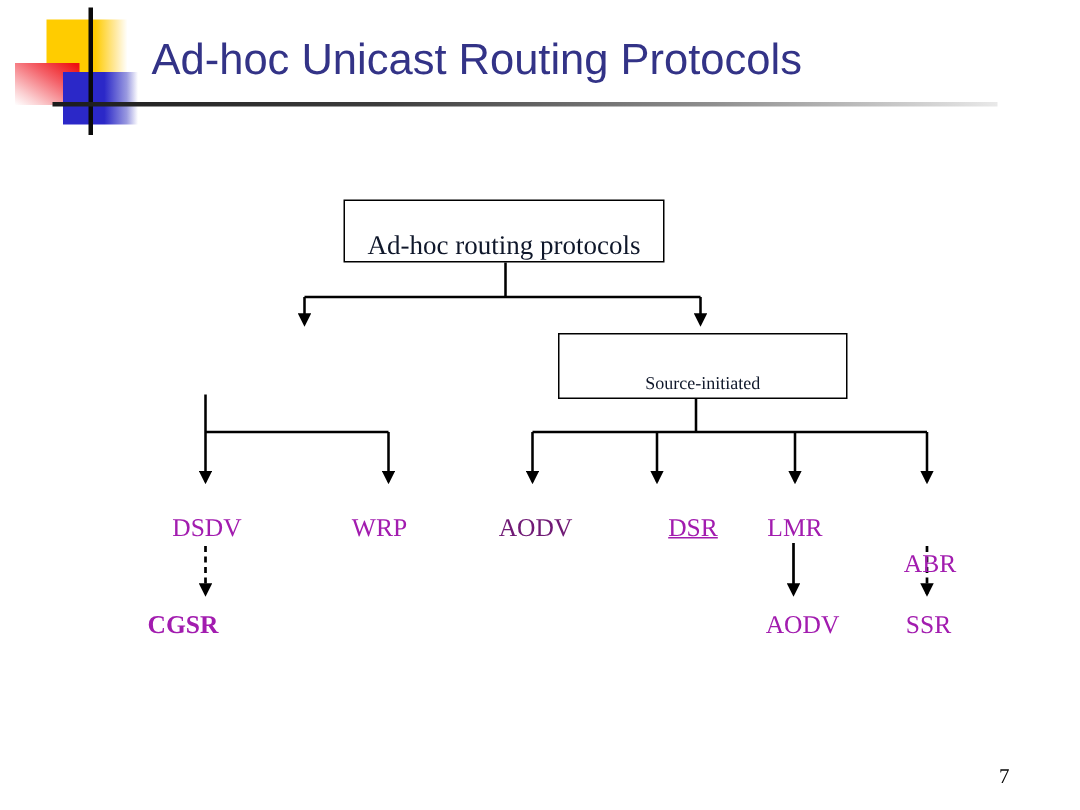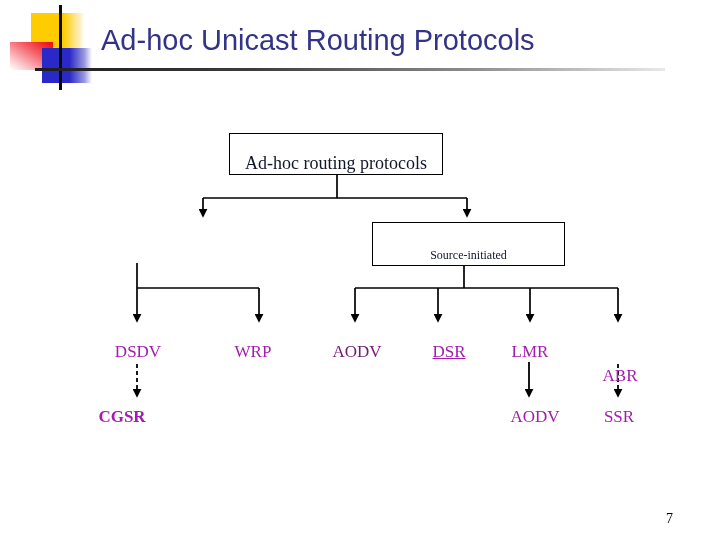--- a/index.html
+++ b/index.html
@@ -99,21 +99,21 @@
   </div>
 
 
   <div class="node-box right-box">
     <span>Source-initiated</span>
   </div>
 
   <div class="leaf row1" style="left:138px;">DSDV</div>
   <div class="leaf row1" style="left:253px;">WRP</div>
   <div class="leaf row1 link" style="left:357px;">AODV</div>
-  <div class="leaf row1" style="left:449px;text-decoration:underline;">DSR</div>
+  <div class="leaf row1" style="left:462px;text-decoration:underline;">DSR</div>
   <div class="leaf row1" style="left:530px;text-align:center;">LMR</div>
   <div class="leaf row1" style="left:620px;margin-top:24px;">ABR</div>
 
   <div class="leaf row2" style="left:122px;font-weight:bold;">CGSR</div>
   <div class="leaf row2" style="left:535px;">AODV</div>
   <div class="leaf row2" style="left:619px;">SSR</div>
 
   <div class="page-number">7</div>
 
 </div>

